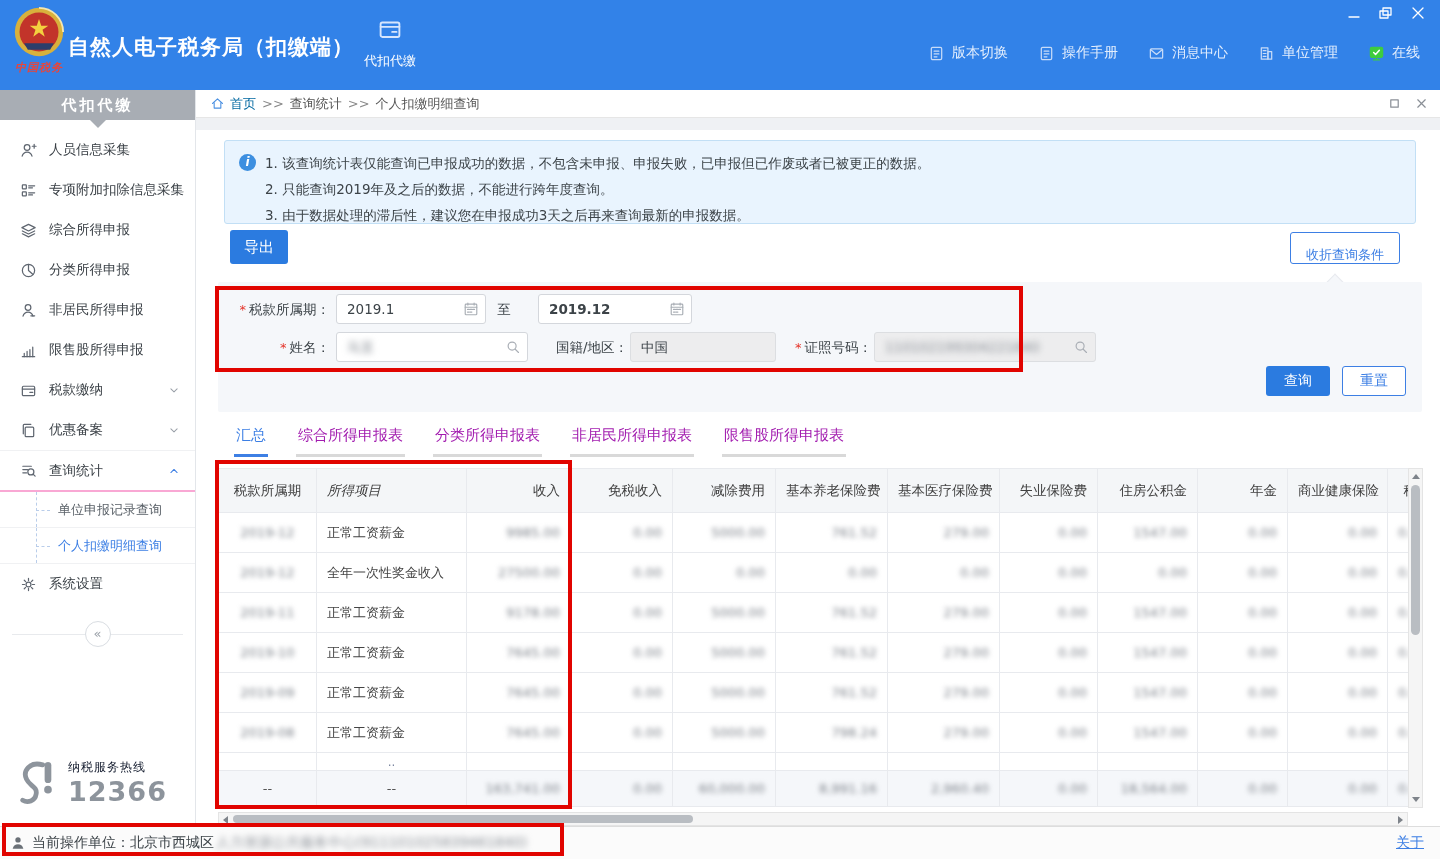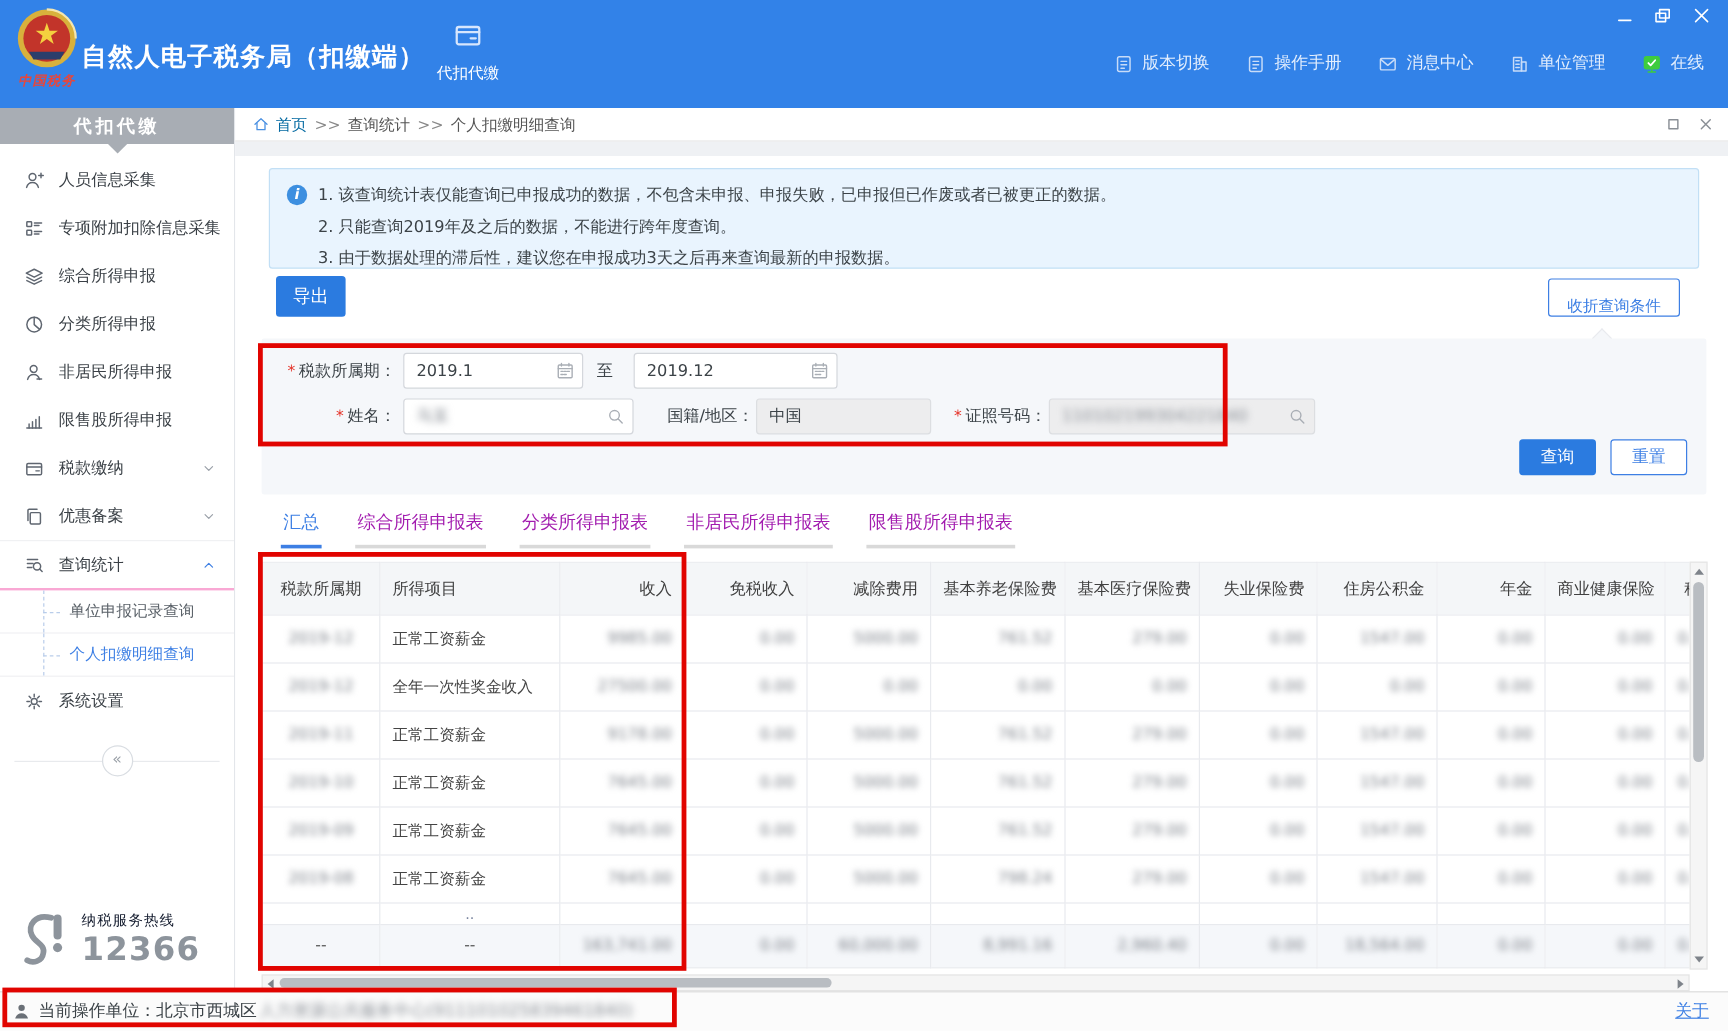--- a/index.html
+++ b/index.html
@@ -394,21 +394,21 @@
           <div class="input" style="left:118px;width:150px;">
             <span>2019.1</span><span class="icn">
                 <svg viewBox="0 0 18 18">
                   <rect x="2.5" y="3.5" width="13" height="12" rx="1"></rect>
                   <path d="M2.5 7h13M5.5 2.2v2.4M12.5 2.2v2.4"></path>
                   <path d="M5 9.5h2M8 9.5h2M11 9.5h2M5 12.5h2M8 12.5h2"></path>
                 </svg>
               </span>
           </div>
           <span class="f-label" style="left:276px;width:20px;text-align:center;">至</span>
-          <div class="input" style="left:310px;width:170px;">
+          <div class="input" style="left:320px;width:154px;font-weight:bold;">
             <span>2019.12</span><span class="icn">
                 <svg viewBox="0 0 18 18">
                   <rect x="2.5" y="3.5" width="13" height="12" rx="1"></rect>
                   <path d="M2.5 7h13M5.5 2.2v2.4M12.5 2.2v2.4"></path>
                   <path d="M5 9.5h2M8 9.5h2M11 9.5h2M5 12.5h2M8 12.5h2"></path>
                 </svg>
               </span>
           </div>
         </div>
         <div class="f-row r2">
@@ -461,21 +461,21 @@
               <col style="width: 112px;">
               <col style="width: 98px;">
               <col style="width: 100px;">
               <col style="width: 90px;">
               <col style="width: 100px;">
               <col style="width: 40px;">
             </colgroup>
             <thead>
               <tr>
                 <th style="text-align: center;">税款所属期</th>
-                <th style="text-align: left;">所得项目</th>
+                <th style="text-align: left; font-style: italic;">所得项目</th>
                 <th style="text-align: right;">收入</th>
                 <th style="text-align: right;">免税收入</th>
                 <th style="text-align: right;">减除费用</th>
                 <th style="text-align: right;">基本养老保险费</th>
                 <th style="text-align: right;">基本医疗保险费</th>
                 <th style="text-align: right;">失业保险费</th>
                 <th style="text-align: right;">住房公积金</th>
                 <th style="text-align: right;">年金</th>
                 <th style="text-align: right;">商业健康保险</th>
                 <th style="text-align: right;">税</th>

